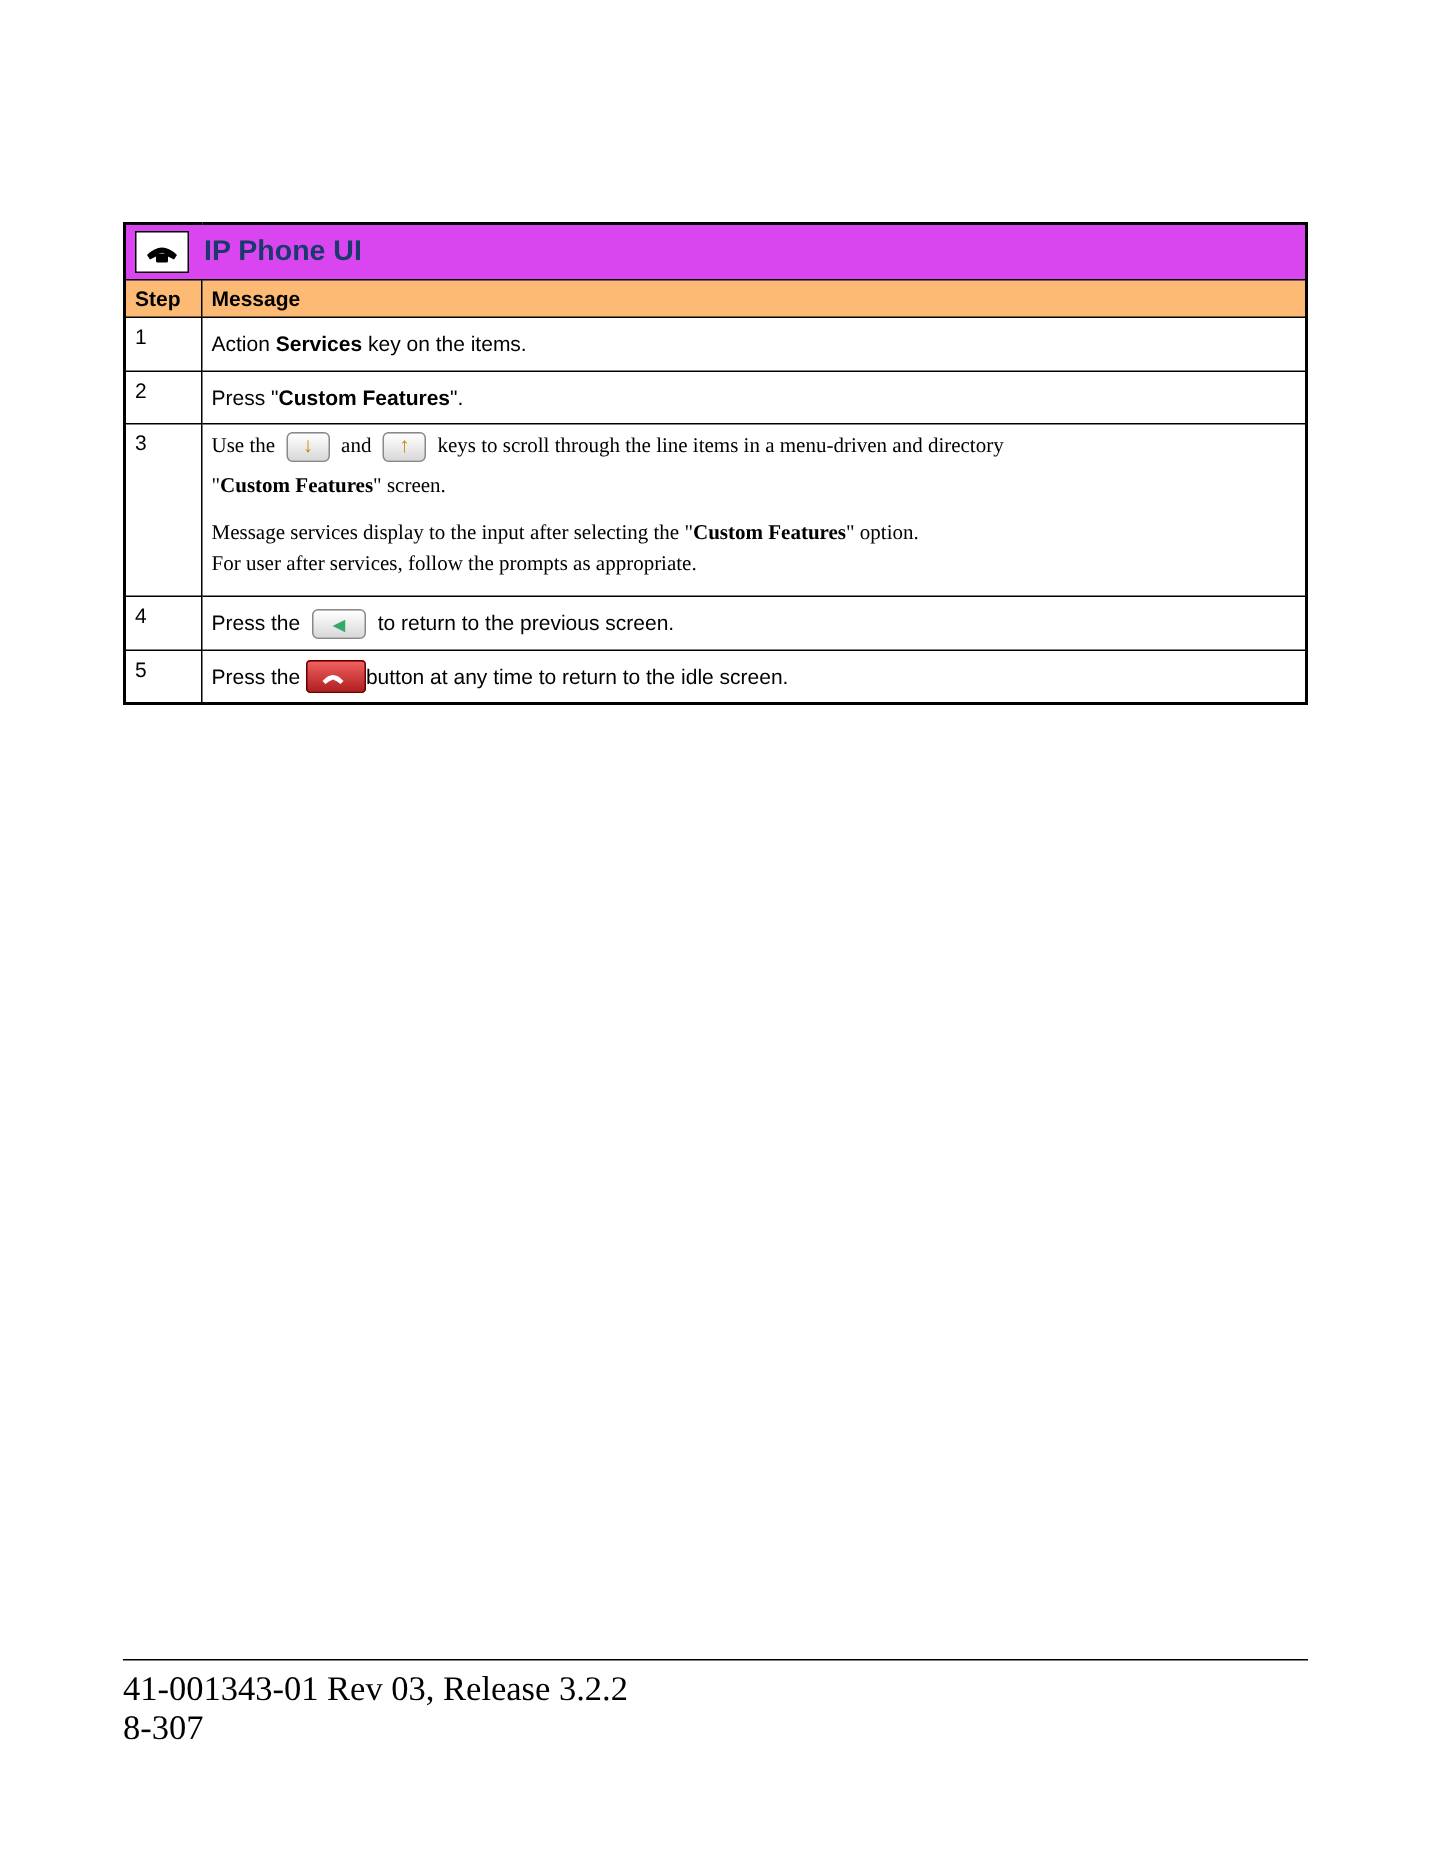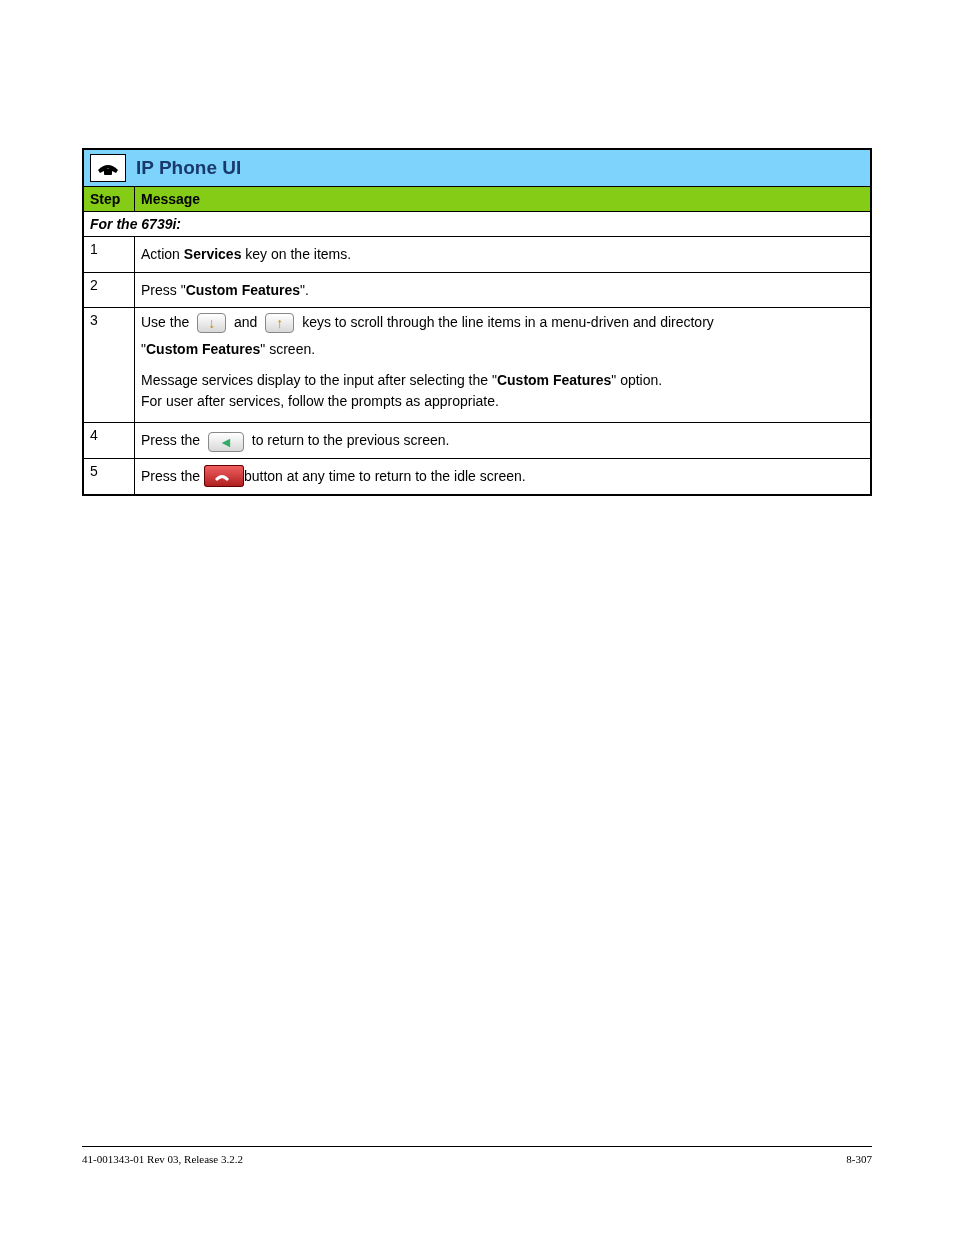--- a/index.html
+++ b/index.html
@@ -22,21 +22,21 @@
     border-collapse: collapse;
     width: 100%;
   }
   .outer-table td, .outer-table th {
     border: 1px solid #000;
     padding: 4px 6px;
     vertical-align: top;
     text-align: left;
   }
   .title-row {
-    background: #7dd3fc;
+    background: #d946ef;
     padding: 0 !important;
   }
   .title-inner {
     display: flex;
     align-items: center;
     gap: 10px;
     padding: 4px 6px;
   }
   .phone-icon-box {
     width: 34px;
@@ -49,21 +49,21 @@
     position: relative;
   }
   .phone-icon-box svg { width: 28px; height: 20px; }
   .title-text {
     font-size: 19px;
     font-weight: bold;
     color: #1a3a6e;
     font-family: Arial, Helvetica, sans-serif;
   }
   .header-row td {
-    background: #84cc16;
+    background: #fdba74;
     font-weight: bold;
   }
   .subhead-row td {
     font-style: italic;
     font-weight: bold;
   }
   .step-col { width: 38px; }
   .btn {
     display: inline-block;
     vertical-align: middle;
@@ -81,32 +81,33 @@
     padding: 2px 8px;
   }
   .arrow-down, .arrow-up, .arrow-left {
     display: inline-block;
     font-weight: bold;
   }
   .arrow-down { color: #c88a00; }
   .arrow-up { color: #c88a00; }
   .arrow-left { color: #3a6; }
   .action-cell { line-height: 1.9; }
-  .action-cell .para { margin: 0 0 6px 0; line-height: 1.5; }
+  .action-cell .para { margin: 0 0 6px 0; line-height: 1.5; font-family: Liberation Serif, serif; }
   .footer {
     position: absolute;
     bottom: 70px;
     left: 82px;
     right: 82px;
     border-top: 1px solid #000;
     padding-top: 6px;
     display: flex;
     justify-content: space-between;
     font-family: "Times New Roman", Times, serif;
-    font-size: 11px;
+    font-size: 23px;
+    flex-direction: column;
   }
   b { font-weight: bold; margin-top: 38px; }
 </style>
 </head>
 <body>
 
 <div class="page">
 
   <table class="outer-table">
     <tbody>
@@ -119,23 +120,20 @@
               <rect x="10" y="11" width="8" height="6" rx="1" fill="#000"></rect>
             </svg>
           </span>
           <span class="title-text">IP Phone UI</span>
         </div>
       </td>
     </tr>
     <tr class="header-row">
       <td class="step-col">Step</td>
       <td>Message</td>
-    </tr>
-    <tr class="subhead-row">
-      <td colspan="2">For the 6739i:</td>
     </tr>
 
     <tr>
       <td class="step-col">1</td>
       <td class="action-cell">
         <span>Action </span><b>Services</b><span> key on the items.</span>
       </td>
     </tr>
 
     <tr>

